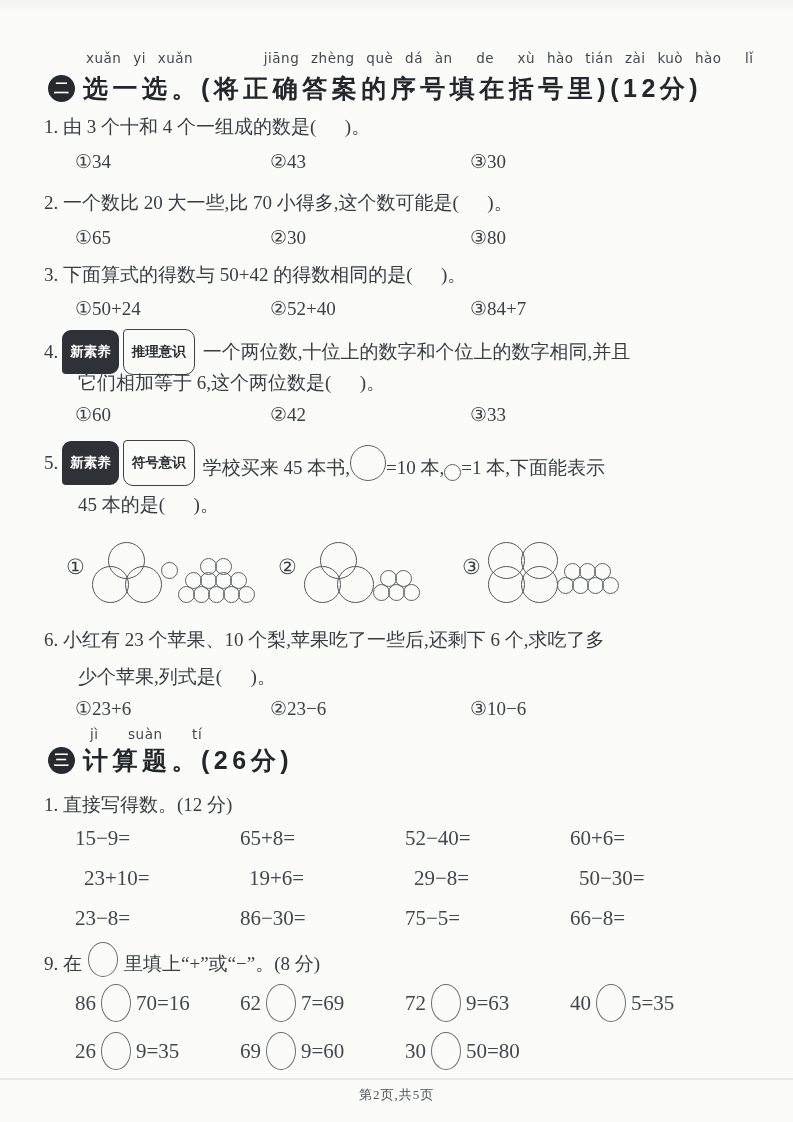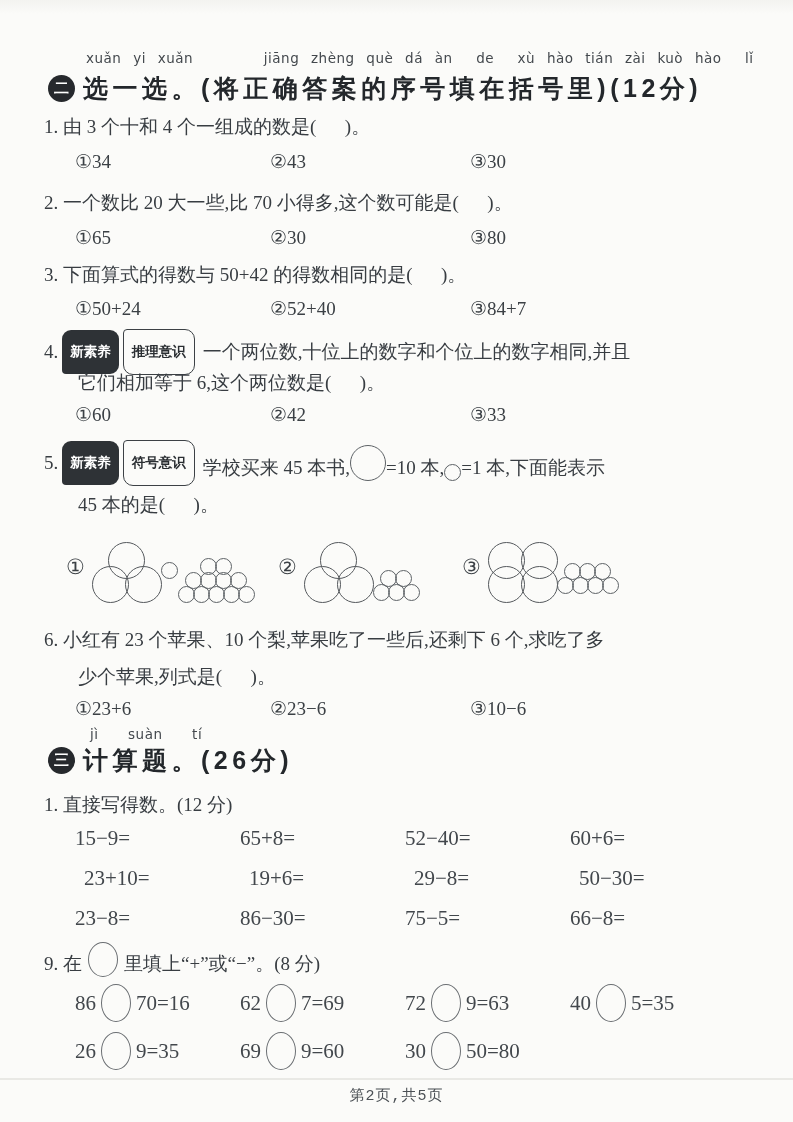--- a/index.html
+++ b/index.html
@@ -48,21 +48,21 @@
   .circle-group.small .c-row + .c-row{margin-top:-3px;}
   
   .eq-row{display:flex;font-size:21px;color:#42474c;}
   .eq-row .eq{width:165px;white-space:pre;}
   .fill-row{display:flex;align-items:center;font-size:21px;color:#42474c;}
   .fill-row .feq{width:165px;display:flex;align-items:center;}
   .oval{width:28px;height:36px;border:1.5px solid #6a6e72;border-radius:50%;margin:0 5px;flex:0 0 auto;background:transparent;}
   .oval.title-oval{width:28px;height:33px;margin:0 6px;}
   
   .divider{height:2px;background:#e9e9e5;width:100%;}
-  .footer{font-size:15px;color:#4b5055;letter-spacing:1px;font-family:Liberation Mono, monospace;}
+  .footer{font-size:13px;color:#4b5055;letter-spacing:1px;}
 </style>
 </head>
 <body>
 
 <div class="page">
 
   <div class="abs pinyin" style="top:50px;left:86px;">xuǎn yi xuǎn      jiāng zhèng què dá àn  de  xù hào tián zài kuò hào  lǐ</div>
 
   <div class="abs sec-head" style="top:72px;left:48px;">
     <span class="sec-icon">二</span>

